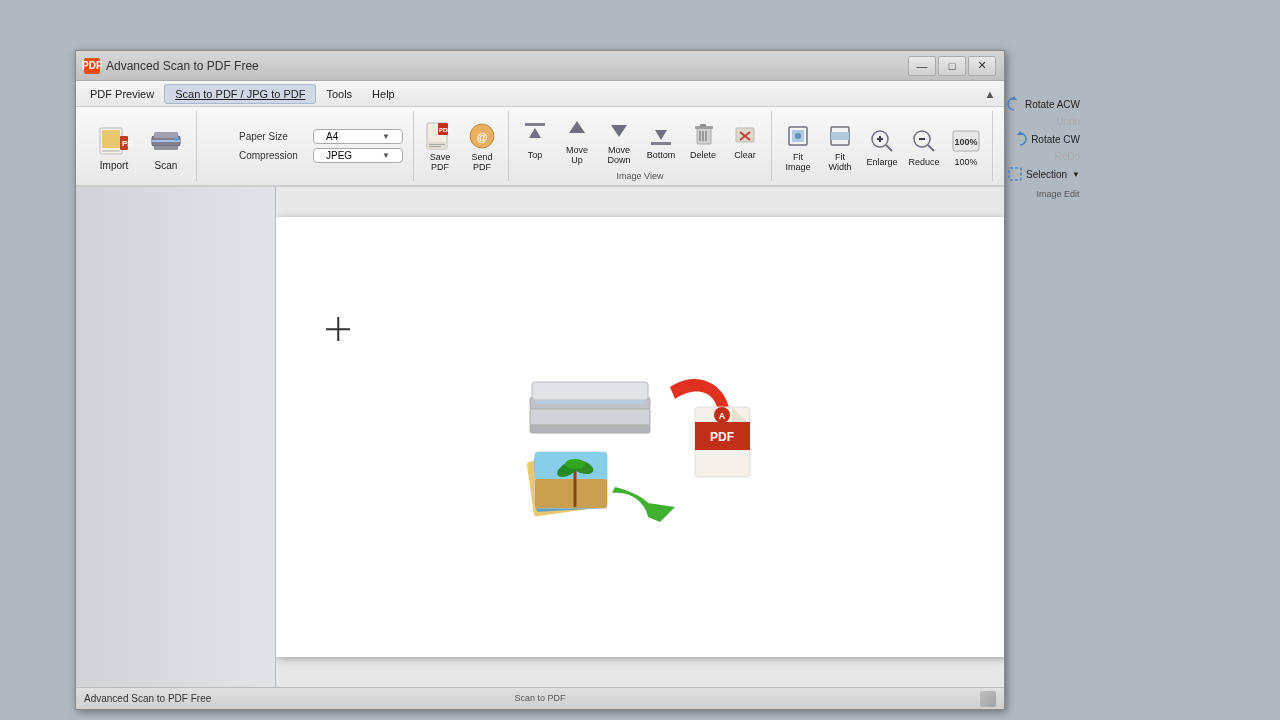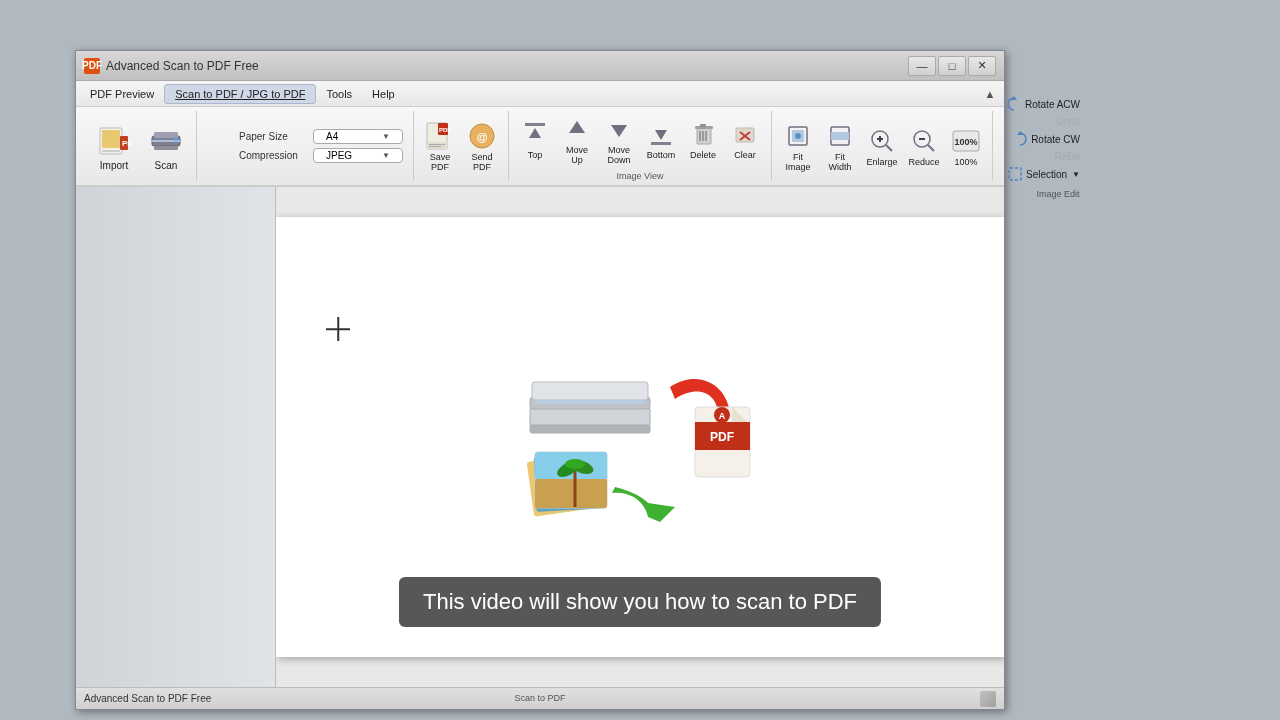--- a/index.html
+++ b/index.html
@@ -711,21 +711,20 @@
             <line x1="75" y1="200" x2="75" y2="162" stroke="#8B4513" stroke-width="3"></line>
             <ellipse cx="68" cy="162" rx="12" ry="6" fill="#228B22" transform="rotate(-30, 68, 162)"></ellipse>
             <ellipse cx="82" cy="160" rx="12" ry="6" fill="#2e8b22" transform="rotate(20, 82, 160)"></ellipse>
             <ellipse cx="75" cy="157" rx="10" ry="5" fill="#32a822"></ellipse>
 
             <path d="M 115 180 C 135 185 155 195 160 215 L 148 210 C 144 192 128 184 112 186 Z" fill="#40b030"></path>
             <polygon points="160,215 175,200 148,196" fill="#40b030"></polygon>
           </svg>
         </div>
 
-        <div class="video-caption">This video will show you how to scan to PDF</div>
       </div>
     </div>
   </div>
 
   <div class="status-bar">
     <span>Advanced Scan to PDF Free</span>
     <div class="status-right"></div>
   </div>
 </div>
 

